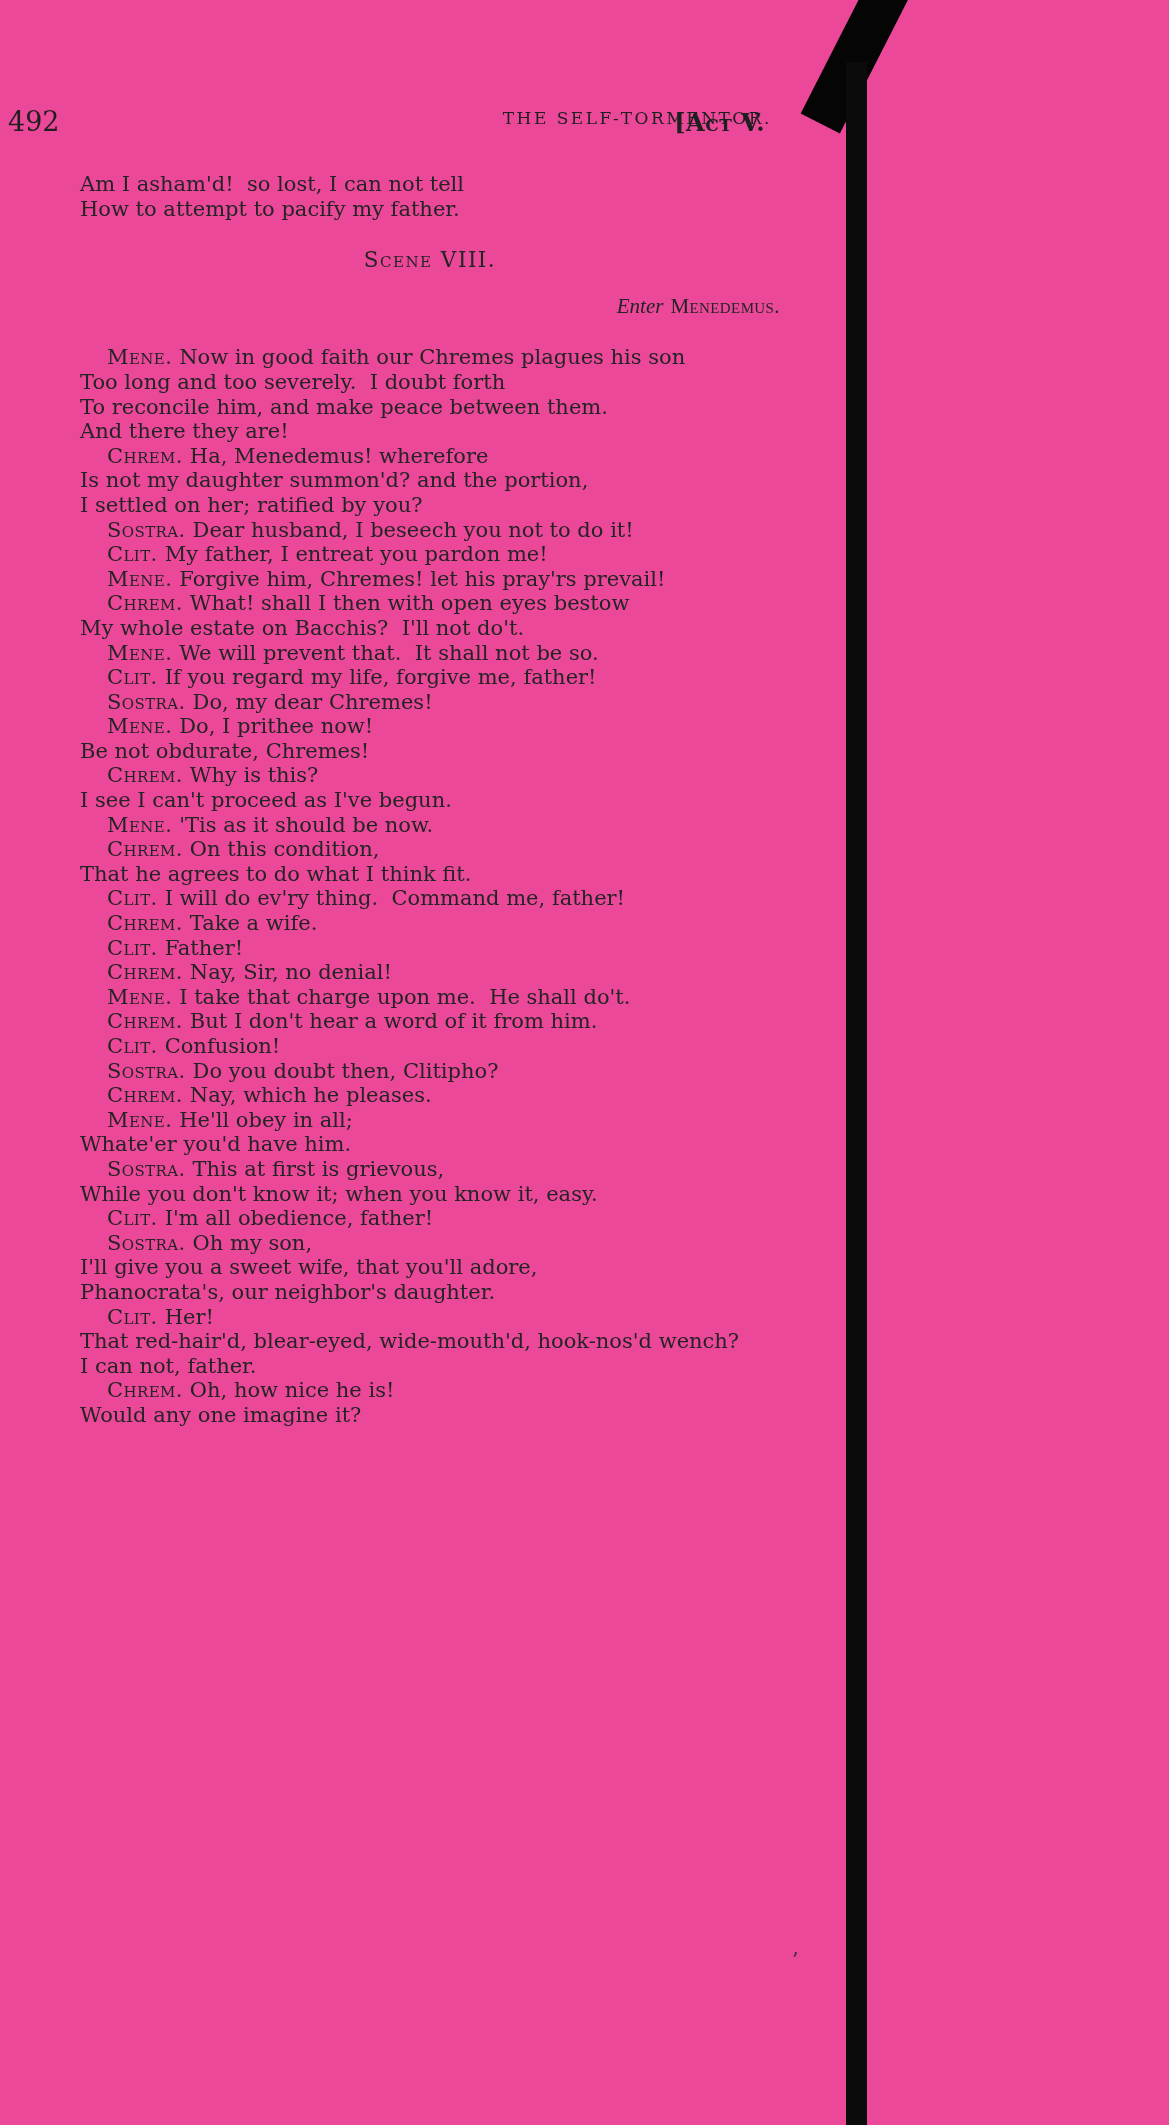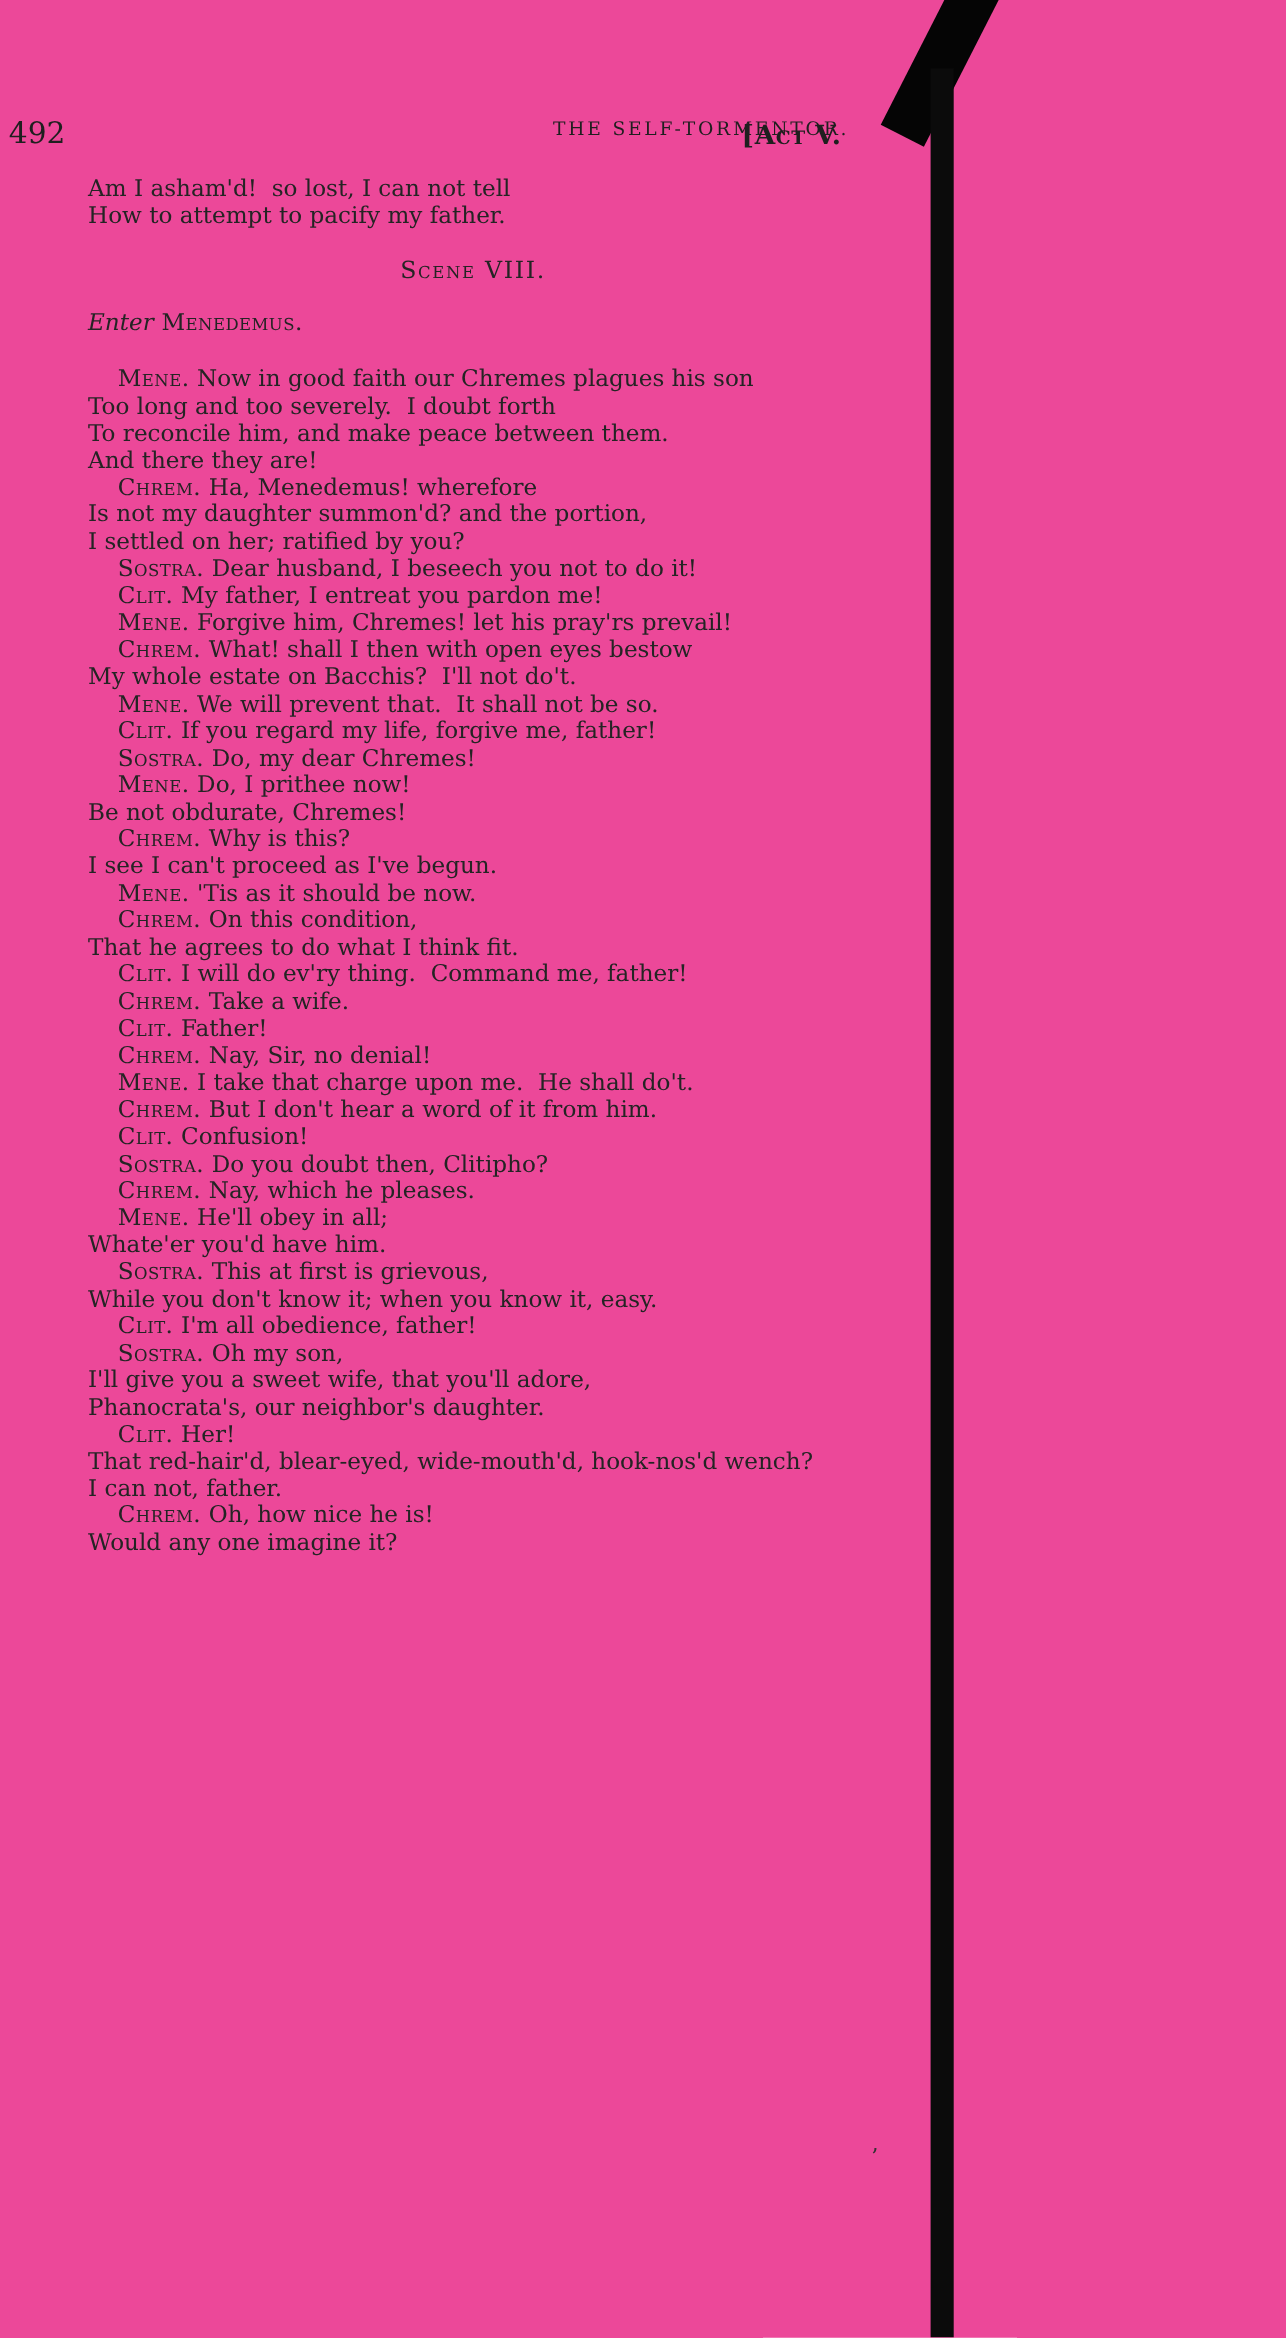--- a/index.html
+++ b/index.html
@@ -25,32 +25,32 @@
     position: absolute; left: 80px; top: 108px; width: 692px;
     text-align: right; font-size: 17px; letter-spacing: 2.5px; color: #1f1f1f;
   }
   .act-label {
     position: absolute; right: 404px; top: 108px;
     font-size: 24px; font-variant: small-caps; letter-spacing: 0.5px; color: #1f1f1f; font-weight: bold;
   }
 
   
   .text-block {
-    position: absolute; left: 80px; top: 159px; width: 700px;
+    position: absolute; left: 80px; top: 172px; width: 700px;
     font-size: 21px; line-height: 24.6px; color: #242424;
   }
   .line { white-space: pre; }
   .indented { padding-left: 27px; }
   .speaker { font-variant: small-caps; letter-spacing: 0.4px; margin-right: 7px; }
 
   .scene-heading {
     text-align: center; margin-top: 27px;
     font-variant: small-caps; letter-spacing: 1.5px; font-size: 21.5px;
   }
-  .stage-direction { text-align: left; margin-top: 21px; }
+  .stage-direction { text-align: right; margin-top: 21px; font-family: Liberation Serif, serif; }
   .sd-prefix { font-style: italic; margin-right: 7px; }
   .sd-name { font-variant: small-caps; letter-spacing: 0.4px; }
 
   .dialogue { margin-top: 27px; }
 
   
   .binding-bar {
     position: absolute; left: 846px; top: 62px;
     width: 21px; height: 2063px;
     background: #0b0b0b;

